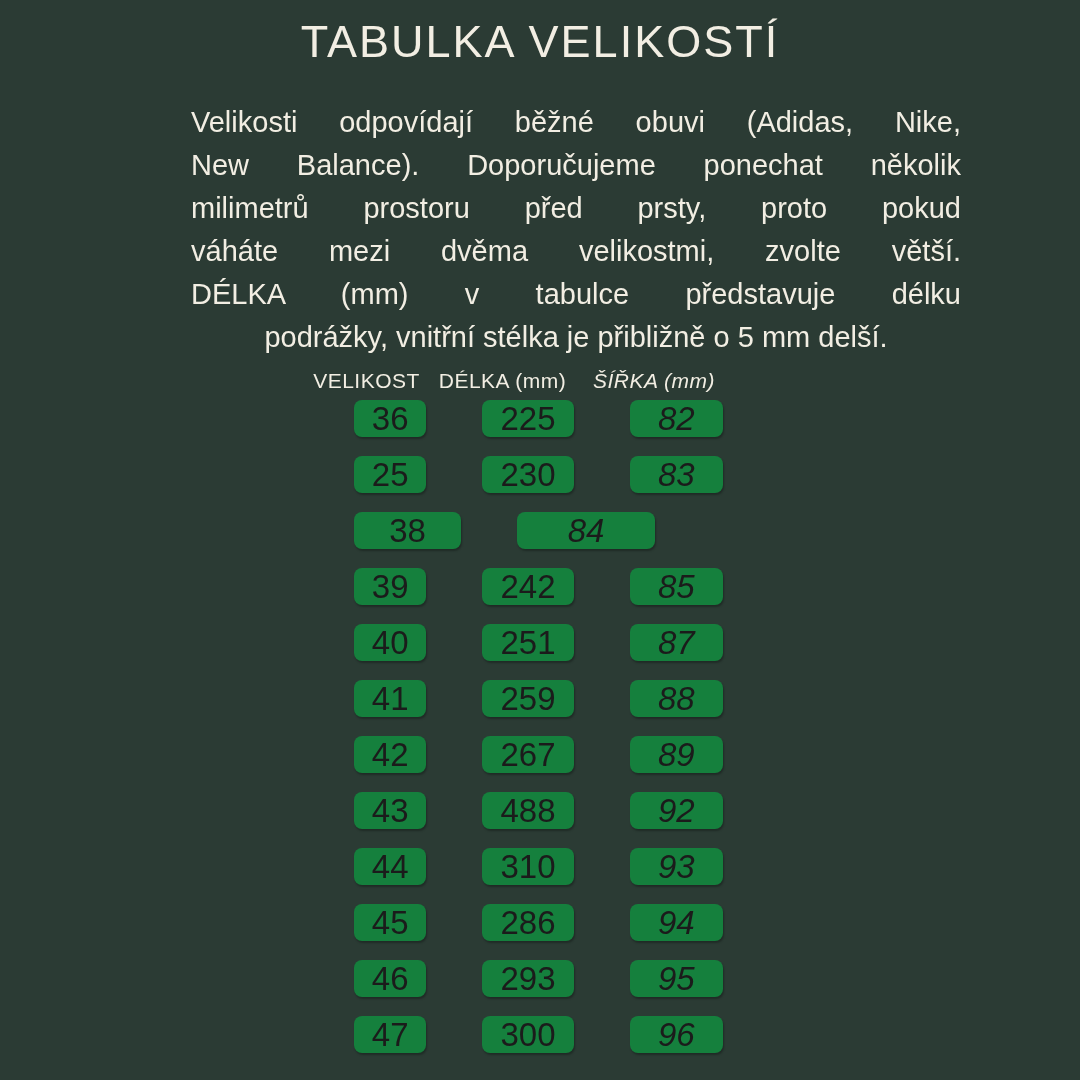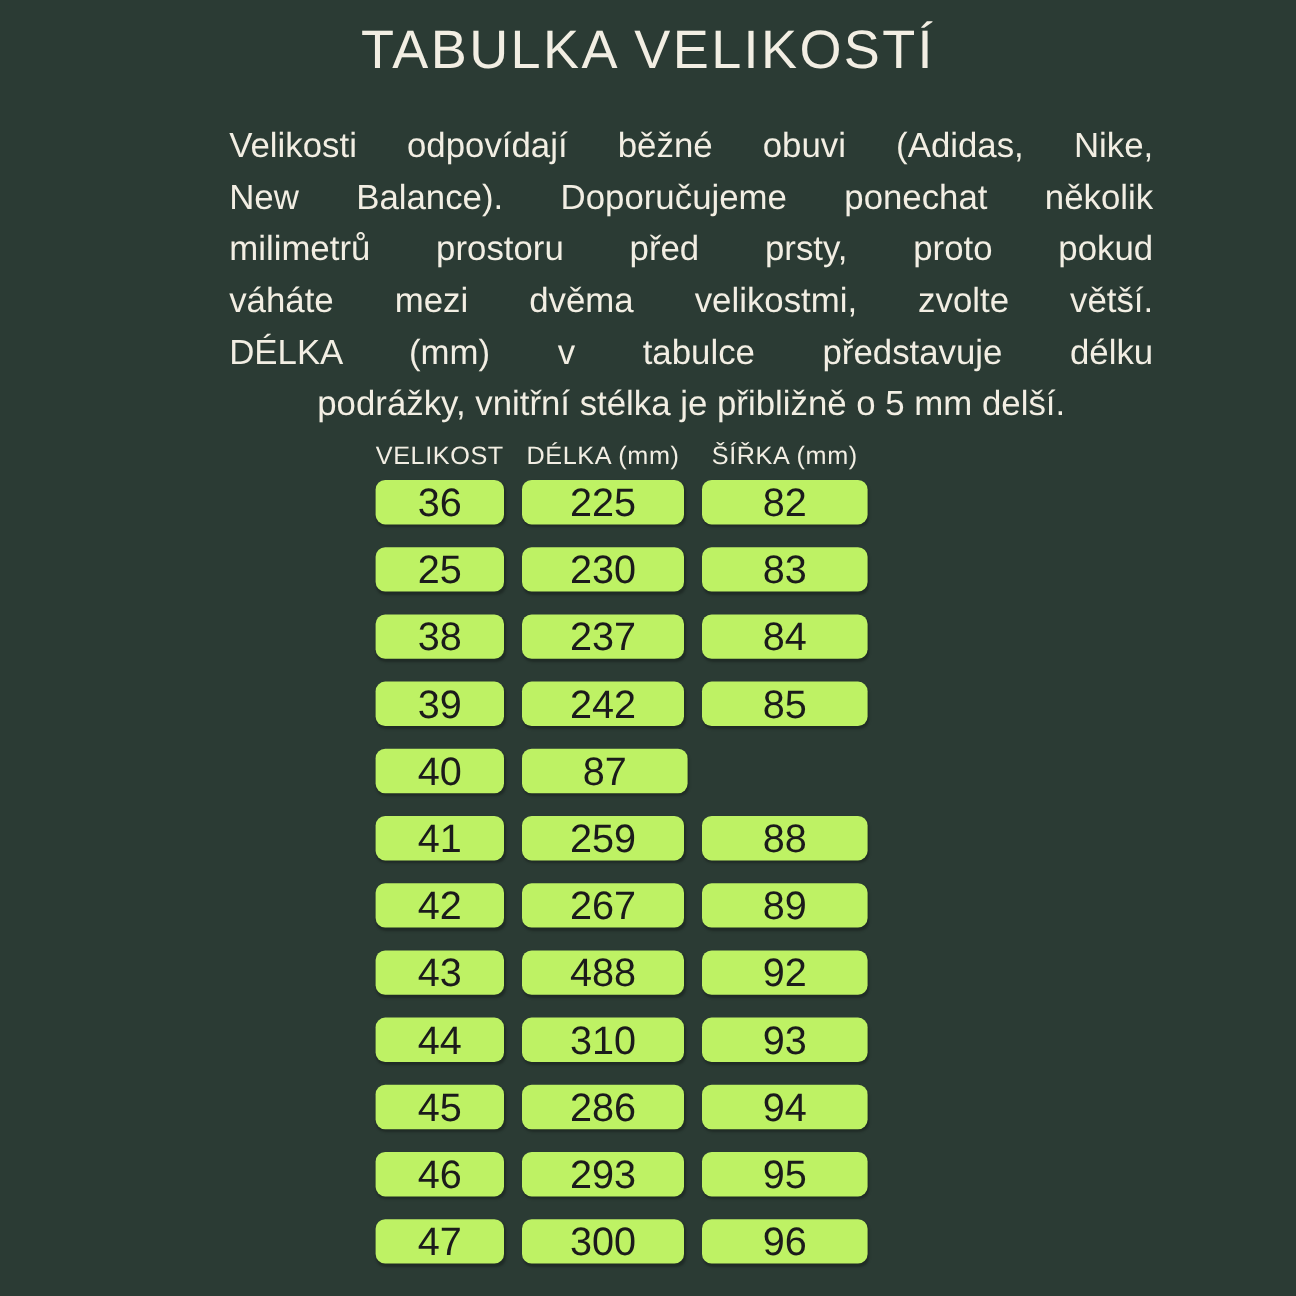--- a/index.html
+++ b/index.html
@@ -68,34 +68,35 @@
     font-weight: 400;
     text-align: center;
     letter-spacing: 0.5px;
   }
   .trow {
     display: flex;
     gap: 15px;
     margin-bottom: 19px;
   }
   .cell {
-    background: #bef264;
+    background: #15803d;
     color: #1B1B1B;
     height: 37px;
     border-radius: 8px;
     display: flex;
     align-items: center;
     justify-content: center;
     font-size: 33px;
     line-height: 37px;
     box-shadow: 1px 2px 2px rgba(0,0,0,0.28);
+    margin-left: 41px;
   }
   .w1 { width: 107px; }
   .w2 { width: 135px; }
-  .w3 { width: 138px; }
+  .w3 { width: 138px; font-style: italic; }
 </style>
 </head>
 <body>
 
 <div class="canvas">
 
   <div class="page-title">TABULKA VELIKOSTÍ</div>
 
   <div class="description">
     <div class="desc-line">Velikosti odpovídají běžné obuvi (Adidas, Nike,</div>
@@ -118,30 +119,30 @@
           <div class="cell w2">225</div>
           <div class="cell w3">82</div>
         </div>
         <div class="trow">
           <div class="cell w1">25</div>
           <div class="cell w2">230</div>
           <div class="cell w3">83</div>
         </div>
         <div class="trow">
           <div class="cell w1">38</div>
-          <div class="cell w2">237</div>
           <div class="cell w3">84</div>
         </div>
         <div class="trow">
           <div class="cell w1">39</div>
           <div class="cell w2">242</div>
           <div class="cell w3">85</div>
         </div>
         <div class="trow">
           <div class="cell w1">40</div>
+          <div class="cell w2">251</div>
           <div class="cell w3">87</div>
         </div>
         <div class="trow">
           <div class="cell w1">41</div>
           <div class="cell w2">259</div>
           <div class="cell w3">88</div>
         </div>
         <div class="trow">
           <div class="cell w1">42</div>
           <div class="cell w2">267</div>

